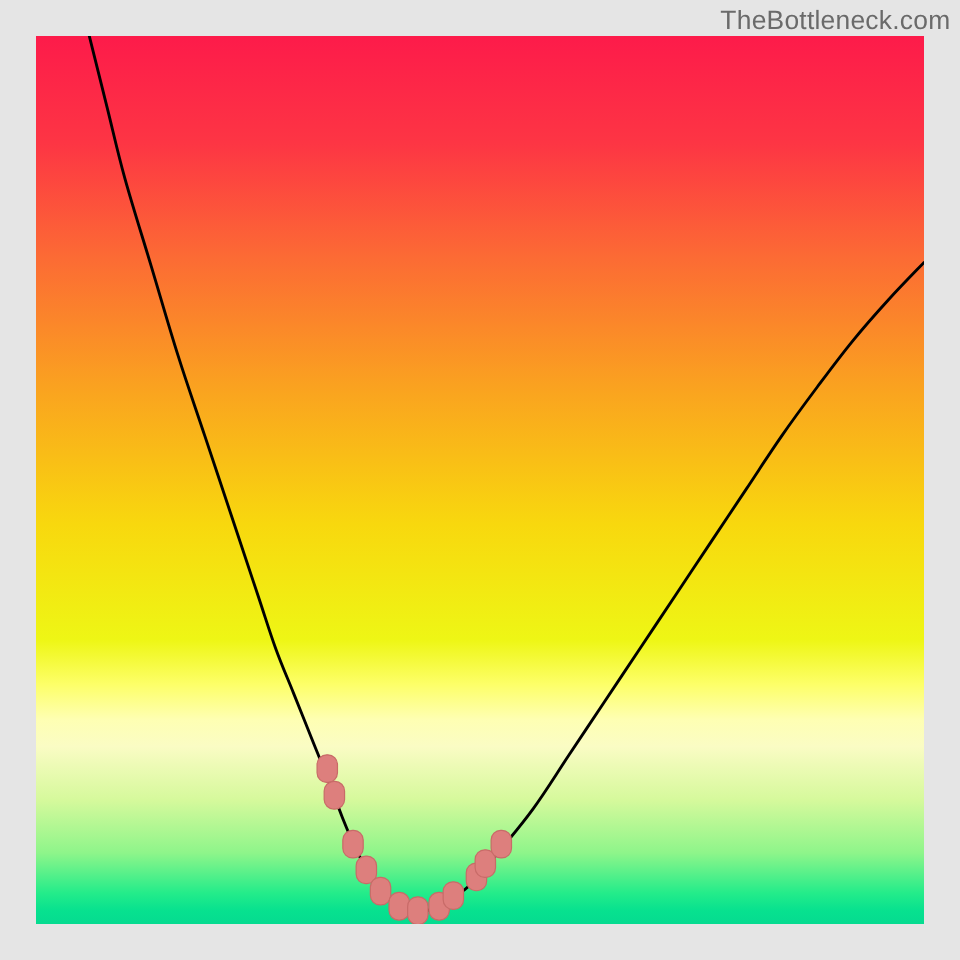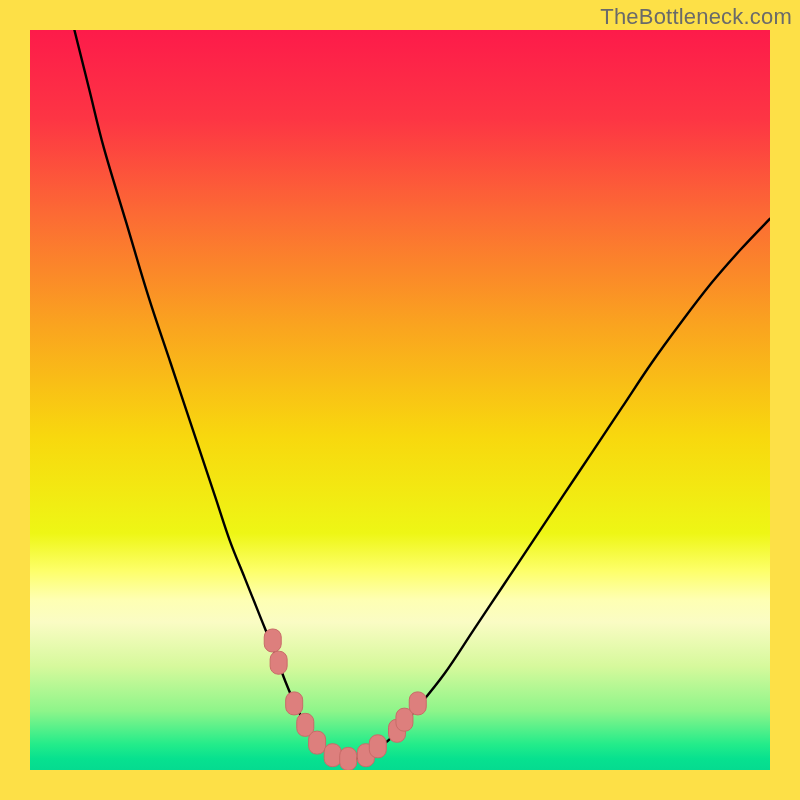--- a/index.html
+++ b/index.html
@@ -10,21 +10,21 @@
     overflow: hidden;
     background: #000;
     font-family: Arial, Helvetica, sans-serif;
   }
   .frame {
     position: absolute;
     left: 0;
     top: 0;
     width: 800px;
     height: 800px;
-    background: #fde047;
+    background: #e5e5e5;
   }
   .plot {
     position: absolute;
     left: 30px;
     top: 30px;
     width: 740px;
     height: 740px;
     overflow: hidden;
   }
   .gradient {

